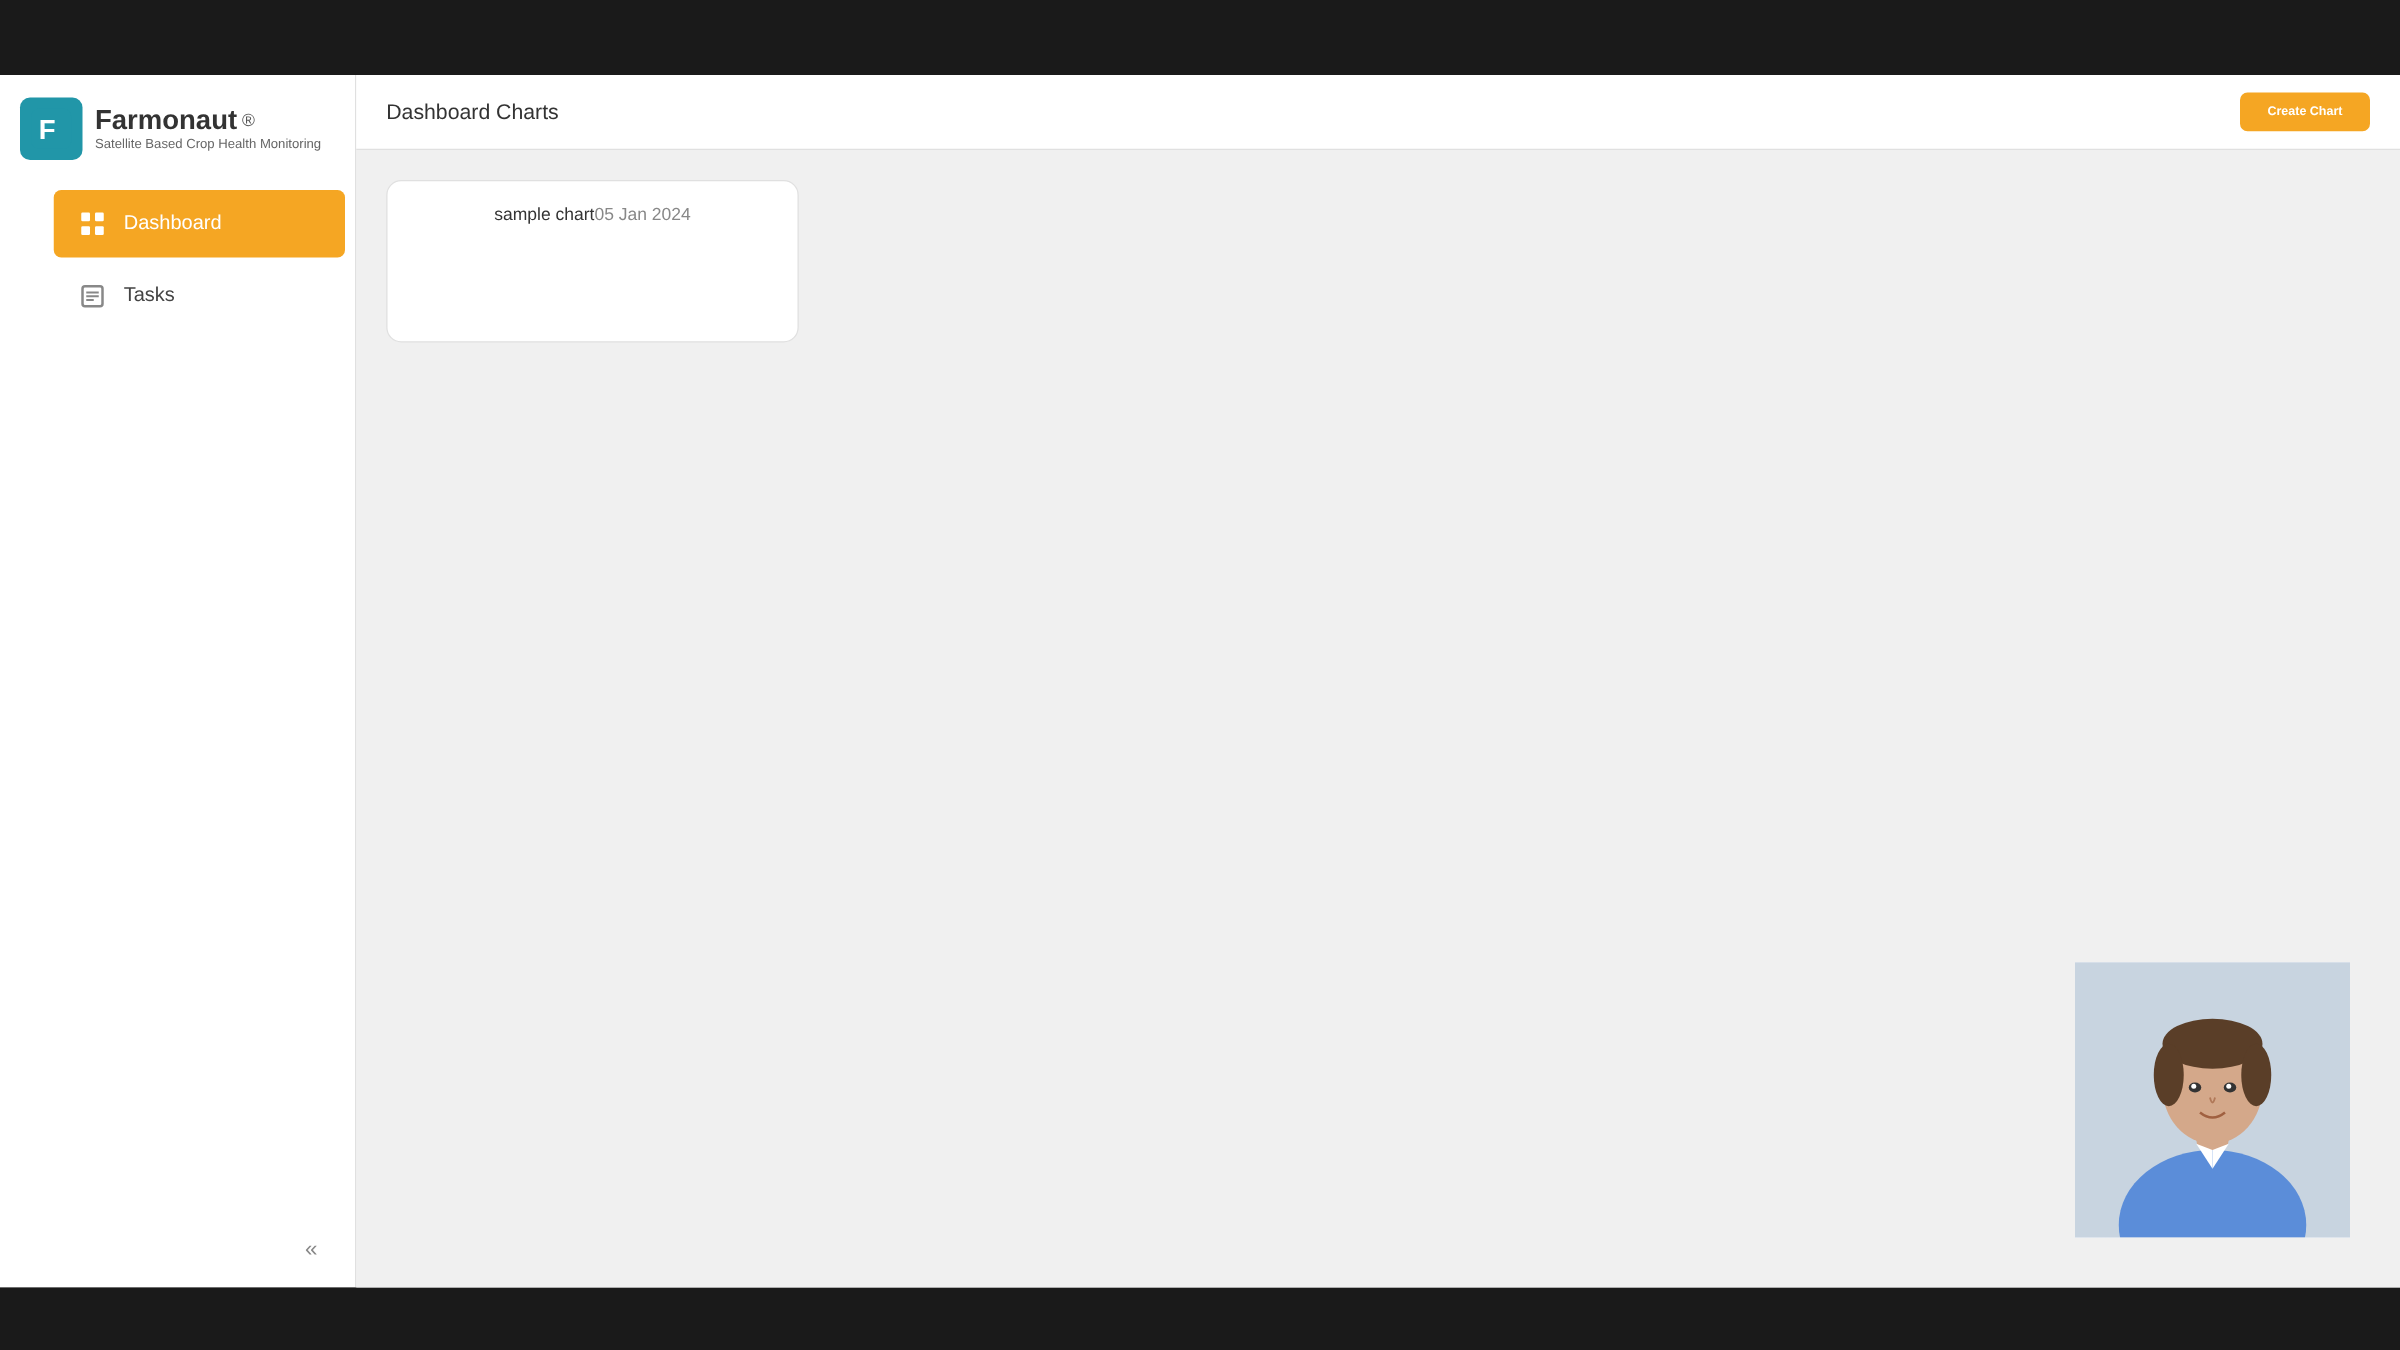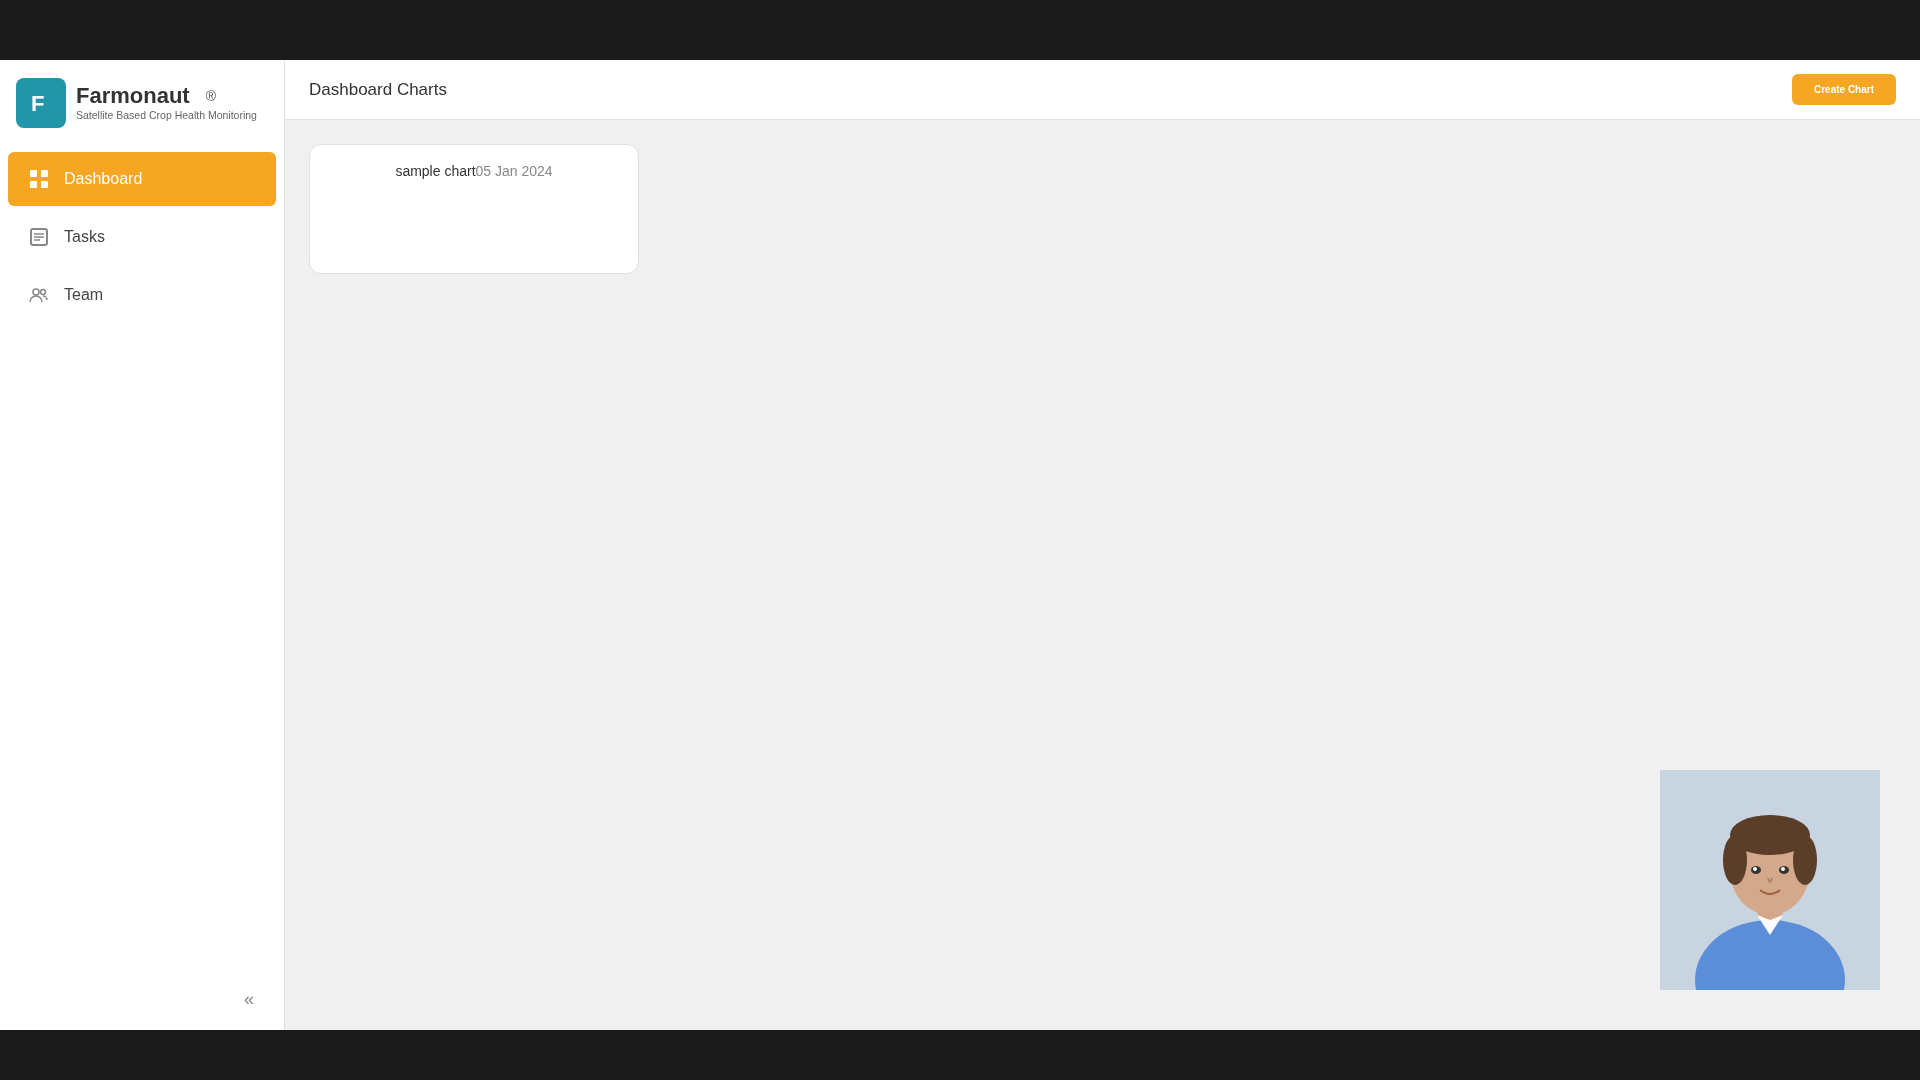--- a/index.html
+++ b/index.html
@@ -66,21 +66,21 @@
     }
 
     .logo-text-group {
       display: flex;
       flex-direction: column;
     }
 
     .logo-title {
       display: flex;
       align-items: center;
-      gap: 16px;
+      gap: 4px;
     }
 
     .logo-title-text {
       font-size: 22px;
       font-weight: 700;
       color: #333;
       line-height: 1;
     }
 
     .logo-registered {
@@ -94,20 +94,21 @@
       color: #666;
       margin-top: 3px;
       line-height: 1;
     }
 
     .sidebar-nav {
       display: flex;
       flex-direction: column;
       padding: 10px 0;
       flex: 1;
+      margin-left: 35px;
     }
 
     .nav-item {
       display: flex;
       align-items: center;
       gap: 14px;
       padding: 16px 20px;
       cursor: pointer;
       border-radius: 6px;
       margin: 2px 8px;
@@ -304,31 +305,20 @@
           <svg width="20" height="20" viewBox="0 0 20 20" fill="none">
             <rect x="2" y="2" width="16" height="16" rx="2" stroke="#888" stroke-width="2" fill="none"></rect>
             <line x1="5" y1="7" x2="15" y2="7" stroke="#888" stroke-width="1.5"></line>
             <line x1="5" y1="10" x2="15" y2="10" stroke="#888" stroke-width="1.5"></line>
             <line x1="5" y1="13" x2="11" y2="13" stroke="#888" stroke-width="1.5"></line>
           </svg>
         </span>
         <span class="nav-label">Tasks</span>
       </div>
 
-      <div class="nav-item">
-        <span class="nav-icon">
-          <svg width="20" height="20" viewBox="0 0 20 20" fill="none">
-            <circle cx="7" cy="7" r="3" stroke="#888" stroke-width="1.5" fill="none"></circle>
-            <circle cx="14" cy="7" r="2.5" stroke="#888" stroke-width="1.5" fill="none"></circle>
-            <path d="M1 17c0-3.3 2.7-6 6-6s6 2.7 6 6" stroke="#888" stroke-width="1.5" fill="none"></path>
-            <path d="M14 11c2.2 0 4 1.8 4 4" stroke="#888" stroke-width="1.5" fill="none"></path>
-          </svg>
-        </span>
-        <span class="nav-label">Team</span>
-      </div>
 
 
 
     </nav>
 
     <div class="sidebar-collapse">
       <div class="collapse-btn">«</div>
     </div>
 
   </aside>

